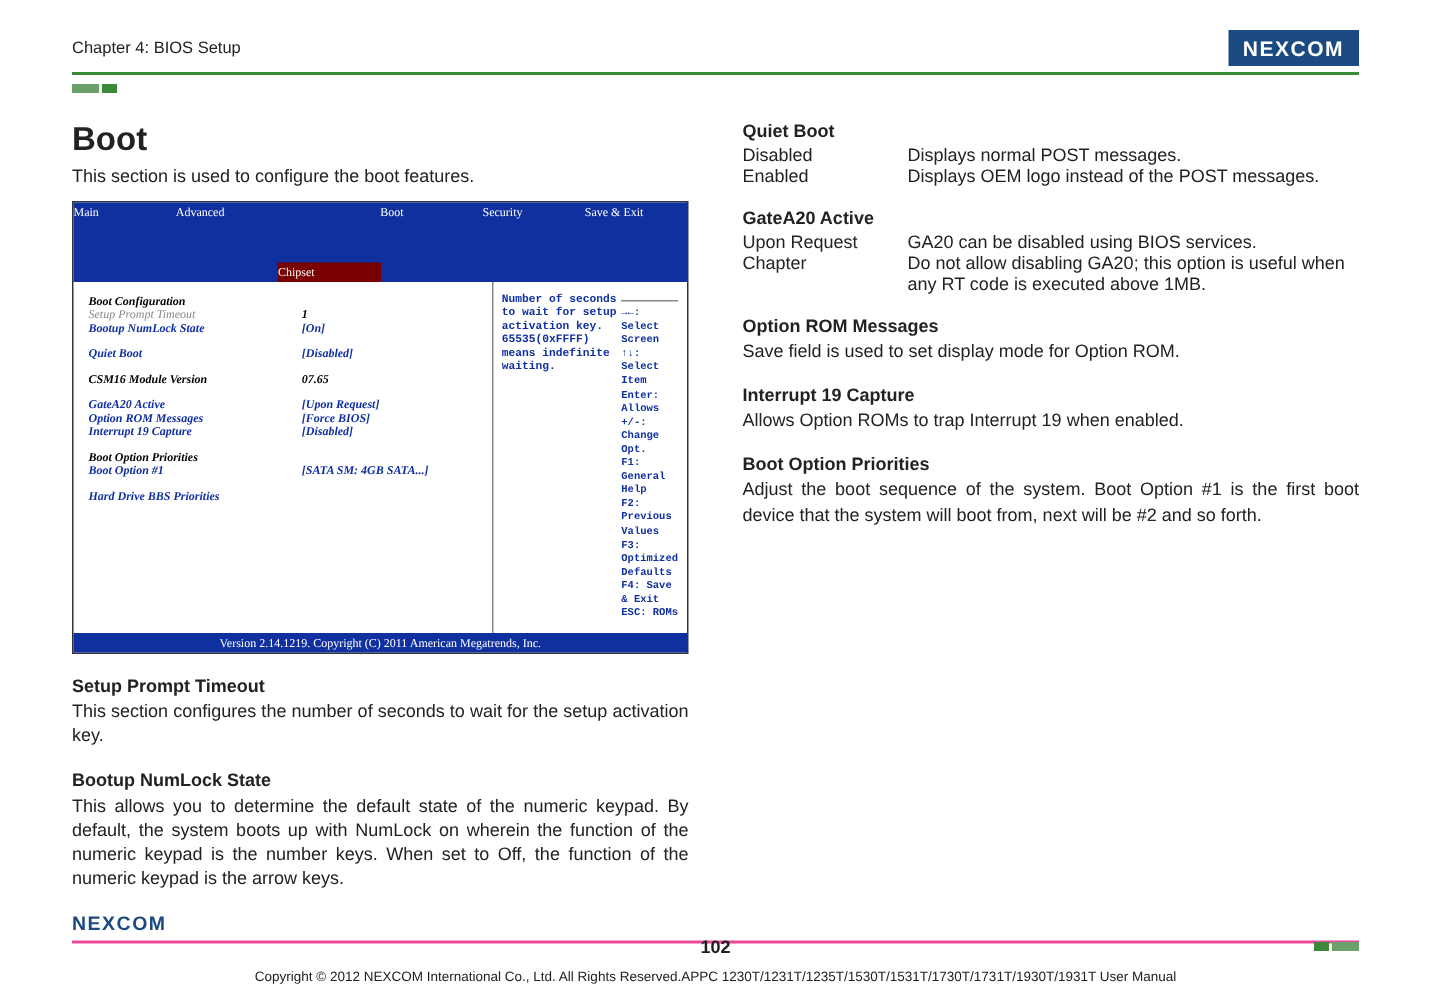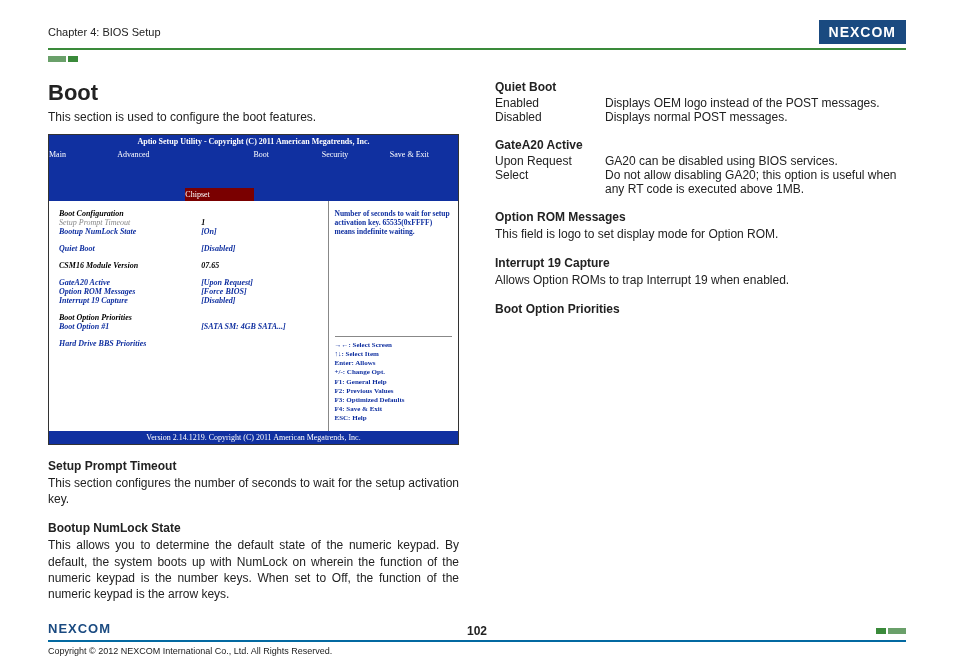--- a/index.html
+++ b/index.html
@@ -17,41 +17,41 @@
   .col { flex: 1; }
   h1 { font-family: Arial, sans-serif; font-size: 22px; font-weight: bold; margin-bottom: 4px; }
   .intro { font-size: 12px; margin-bottom: 10px; }
   .bios { border: 1px solid #333; font-family: "Times New Roman", serif; font-size: 8px; background: #fff; width: 100%; }
   .bios-title { background: #1030a0; color: #fff; text-align: center; font-weight: bold; padding: 2px 0; font-size:8px;}
   .bios-tabs { display: flex; background: #1030a0; color: #fff; }
   .bios-tabs div { flex: 1; text-align: left; padding: 2px 0; font-size:8px;}
   .bios-tabs .active { background: #7a0000; margin-top: 40px; }
   .bios-body { display: flex; min-height: 230px; position:relative;}
   .bios-left { flex: 2.2; padding: 8px 10px; border-right:1px solid #888;}
-  .bios-right { flex: 1; padding: 8px 6px; color:#1030a0; display:flex; flex-direction:column; justify-content:space-between;}
+  .bios-right { flex: 1; padding: 8px 6px; color:#1030a0; display:flex; flex-direction:row; justify-content:flex-end;font-family:Liberation Mono, monospace;}
   .bios-row { display: flex; font-style: italic; }
   .bios-row .k { width: 55%; }
   .bios-row .v { width: 45%; }
   .b-blue { color: #1030a0; font-weight: bold;}
   .b-white{ color:#000; font-weight:bold;}
   .b-gray{ color:#888;}
   .bios-footer { background:#1030a0; color:#fff; text-align:center; padding:2px 0; font-size:8px;}
   .help-hr{border-top:1px solid #888; margin:4px 0;}
   .right-help div{font-size:7px; line-height:1.3;}
   .desc-block { margin-top: 14px; }
   .desc-block h3 { font-size: 12px; font-weight: bold; margin-bottom: 2px; }
   .desc-block p { font-size: 12px; text-align: justify; line-height: 1.35; }
   .kv { display: flex; margin-bottom: 0px; }
   .kv .kk { width: 110px; font-size: 12px; }
   .kv .vv { flex: 1; font-size: 12px; }
   .sect { margin-bottom: 14px; }
   .sect h3 { font-size: 12px; font-weight: bold; margin-bottom: 2px; }
   .sect p { font-size: 12px; line-height: 1.35; text-align: justify;}
   .footer { position: absolute; bottom: 16px; left: 48px; right: 48px; }
-  .footer-line { border-top: 2px solid #0369a1; padding-top: 4px; display: flex; justify-content: space-between; align-items: center; font-size: 9px; }
+  .footer-line { border-top: 2px solid #ec4899; padding-top: 17px; display: flex; justify-content: center; align-items: center; font-size: 9px; }
   .footer .logo2 { background:transparent; color:#1a4a80; font-weight:bold; font-size:13px; letter-spacing:1px; margin-bottom:4px;}
   .pagenum { font-weight: bold; font-size: 12px; position:absolute; left:50%; transform:translateX(-50%); bottom:18px;}
   .footer-tick{position:absolute; right:0; bottom:22px; display:flex; gap:2px;}
   .footer-tick span{display:inline-block;height:6px;}
   .footer-tick .a{width:10px;background:#3a8a3a;}
   .footer-tick .b{width:18px;background:#6aa06a;}
 </style>
 </head>
 <body>
 
@@ -65,21 +65,20 @@
       <span class="b"></span>
     </div>
 
   <div class="cols">
 
     <div class="col">
       <h1>Boot</h1>
       <p class="intro">This section is used to configure the boot features.</p>
 
       <div class="bios">
-        <div class="bios-title">Aptio Setup Utility - Copyright (C) 2011 American Megatrends, Inc.</div>
         <div class="bios-tabs">
           <div>Main</div>
           <div>Advanced</div>
           <div class="active">Chipset</div>
           <div>Boot</div>
           <div>Security</div>
           <div>Save &amp; Exit</div>
         </div>
         <div class="bios-body">
           <div class="bios-left">
@@ -136,21 +135,21 @@
               <div class="help-hr"></div>
               <div class="right-help b-blue">
                 <div>→←: Select Screen</div>
                 <div>↑↓: Select Item</div>
                 <div>Enter: Allows</div>
                 <div>+/-: Change Opt.</div>
                 <div>F1: General Help</div>
                 <div>F2: Previous Values</div>
                 <div>F3: Optimized Defaults</div>
                 <div>F4: Save &amp; Exit</div>
-                <div>ESC: Help</div>
+                <div>ESC: ROMs</div>
               </div>
             </div>
           </div>
         </div>
         <div class="bios-footer">Version 2.14.1219. Copyright (C) 2011 American Megatrends, Inc.</div>
       </div>
 
       <div class="desc-block">
         <h3>Setup Prompt Timeout</h3>
         <p>This section configures the number of seconds to wait for the setup activation key.</p>
@@ -158,57 +157,59 @@
       <div class="desc-block">
         <h3>Bootup NumLock State</h3>
         <p>This allows you to determine the default state of the numeric keypad. By default, the system boots up with NumLock on wherein the function of the numeric keypad is the number keys. When set to Off, the function of the numeric keypad is the arrow keys.</p>
       </div>
     </div>
 
     <div class="col">
       <div class="sect">
         <h3>Quiet Boot</h3>
         <div class="kv">
+            <div class="kk">Disabled</div>
+            <div class="vv">Displays normal POST messages.</div>
+          </div>
+        <div class="kv">
             <div class="kk">Enabled</div>
             <div class="vv">Displays OEM logo instead of the POST messages.</div>
           </div>
-        <div class="kv">
-            <div class="kk">Disabled</div>
-            <div class="vv">Displays normal POST messages.</div>
-          </div>
       </div>
       <div class="sect">
         <h3>GateA20 Active</h3>
         <div class="kv">
             <div class="kk">Upon Request</div>
             <div class="vv">GA20 can be disabled using BIOS services.</div>
           </div>
         <div class="kv">
-            <div class="kk">Select</div>
+            <div class="kk">Chapter</div>
             <div class="vv">Do not allow disabling GA20; this option is useful when any RT code is executed above 1MB.</div>
           </div>
       </div>
       <div class="sect">
         <h3>Option ROM Messages</h3>
-        <p>This field is logo to set display mode for Option ROM.</p>
+        <p>Save field is used to set display mode for Option ROM.</p>
       </div>
       <div class="sect">
         <h3>Interrupt 19 Capture</h3>
         <p>Allows Option ROMs to trap Interrupt 19 when enabled.</p>
       </div>
       <div class="sect">
         <h3>Boot Option Priorities</h3>
+        <p>Adjust the boot sequence of the system. Boot Option #1 is the first boot device that the system will boot from, next will be #2 and so forth.</p>
       </div>
     </div>
   </div>
 </div>
 
 <div class="footer">
   <div class="footer-tick">
       <span class="a"></span>
       <span class="b"></span>
     </div>
   <div class="logo2">NE<span>X</span>COM</div>
   <div class="footer-line">
     <span>Copyright © 2012 NEXCOM International Co., Ltd. All Rights Reserved.</span>
+    <span>APPC 1230T/1231T/1235T/1530T/1531T/1730T/1731T/1930T/1931T User Manual</span>
   </div>
   <div class="pagenum">102</div>
 </div>
 
 </body></html>

